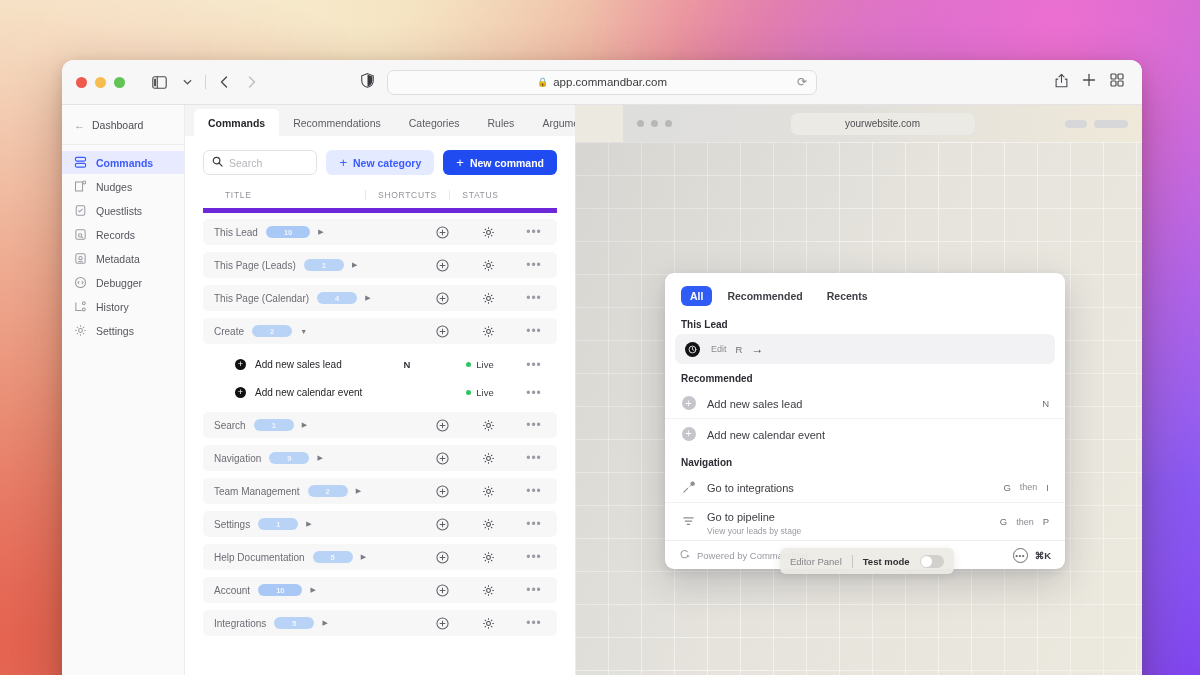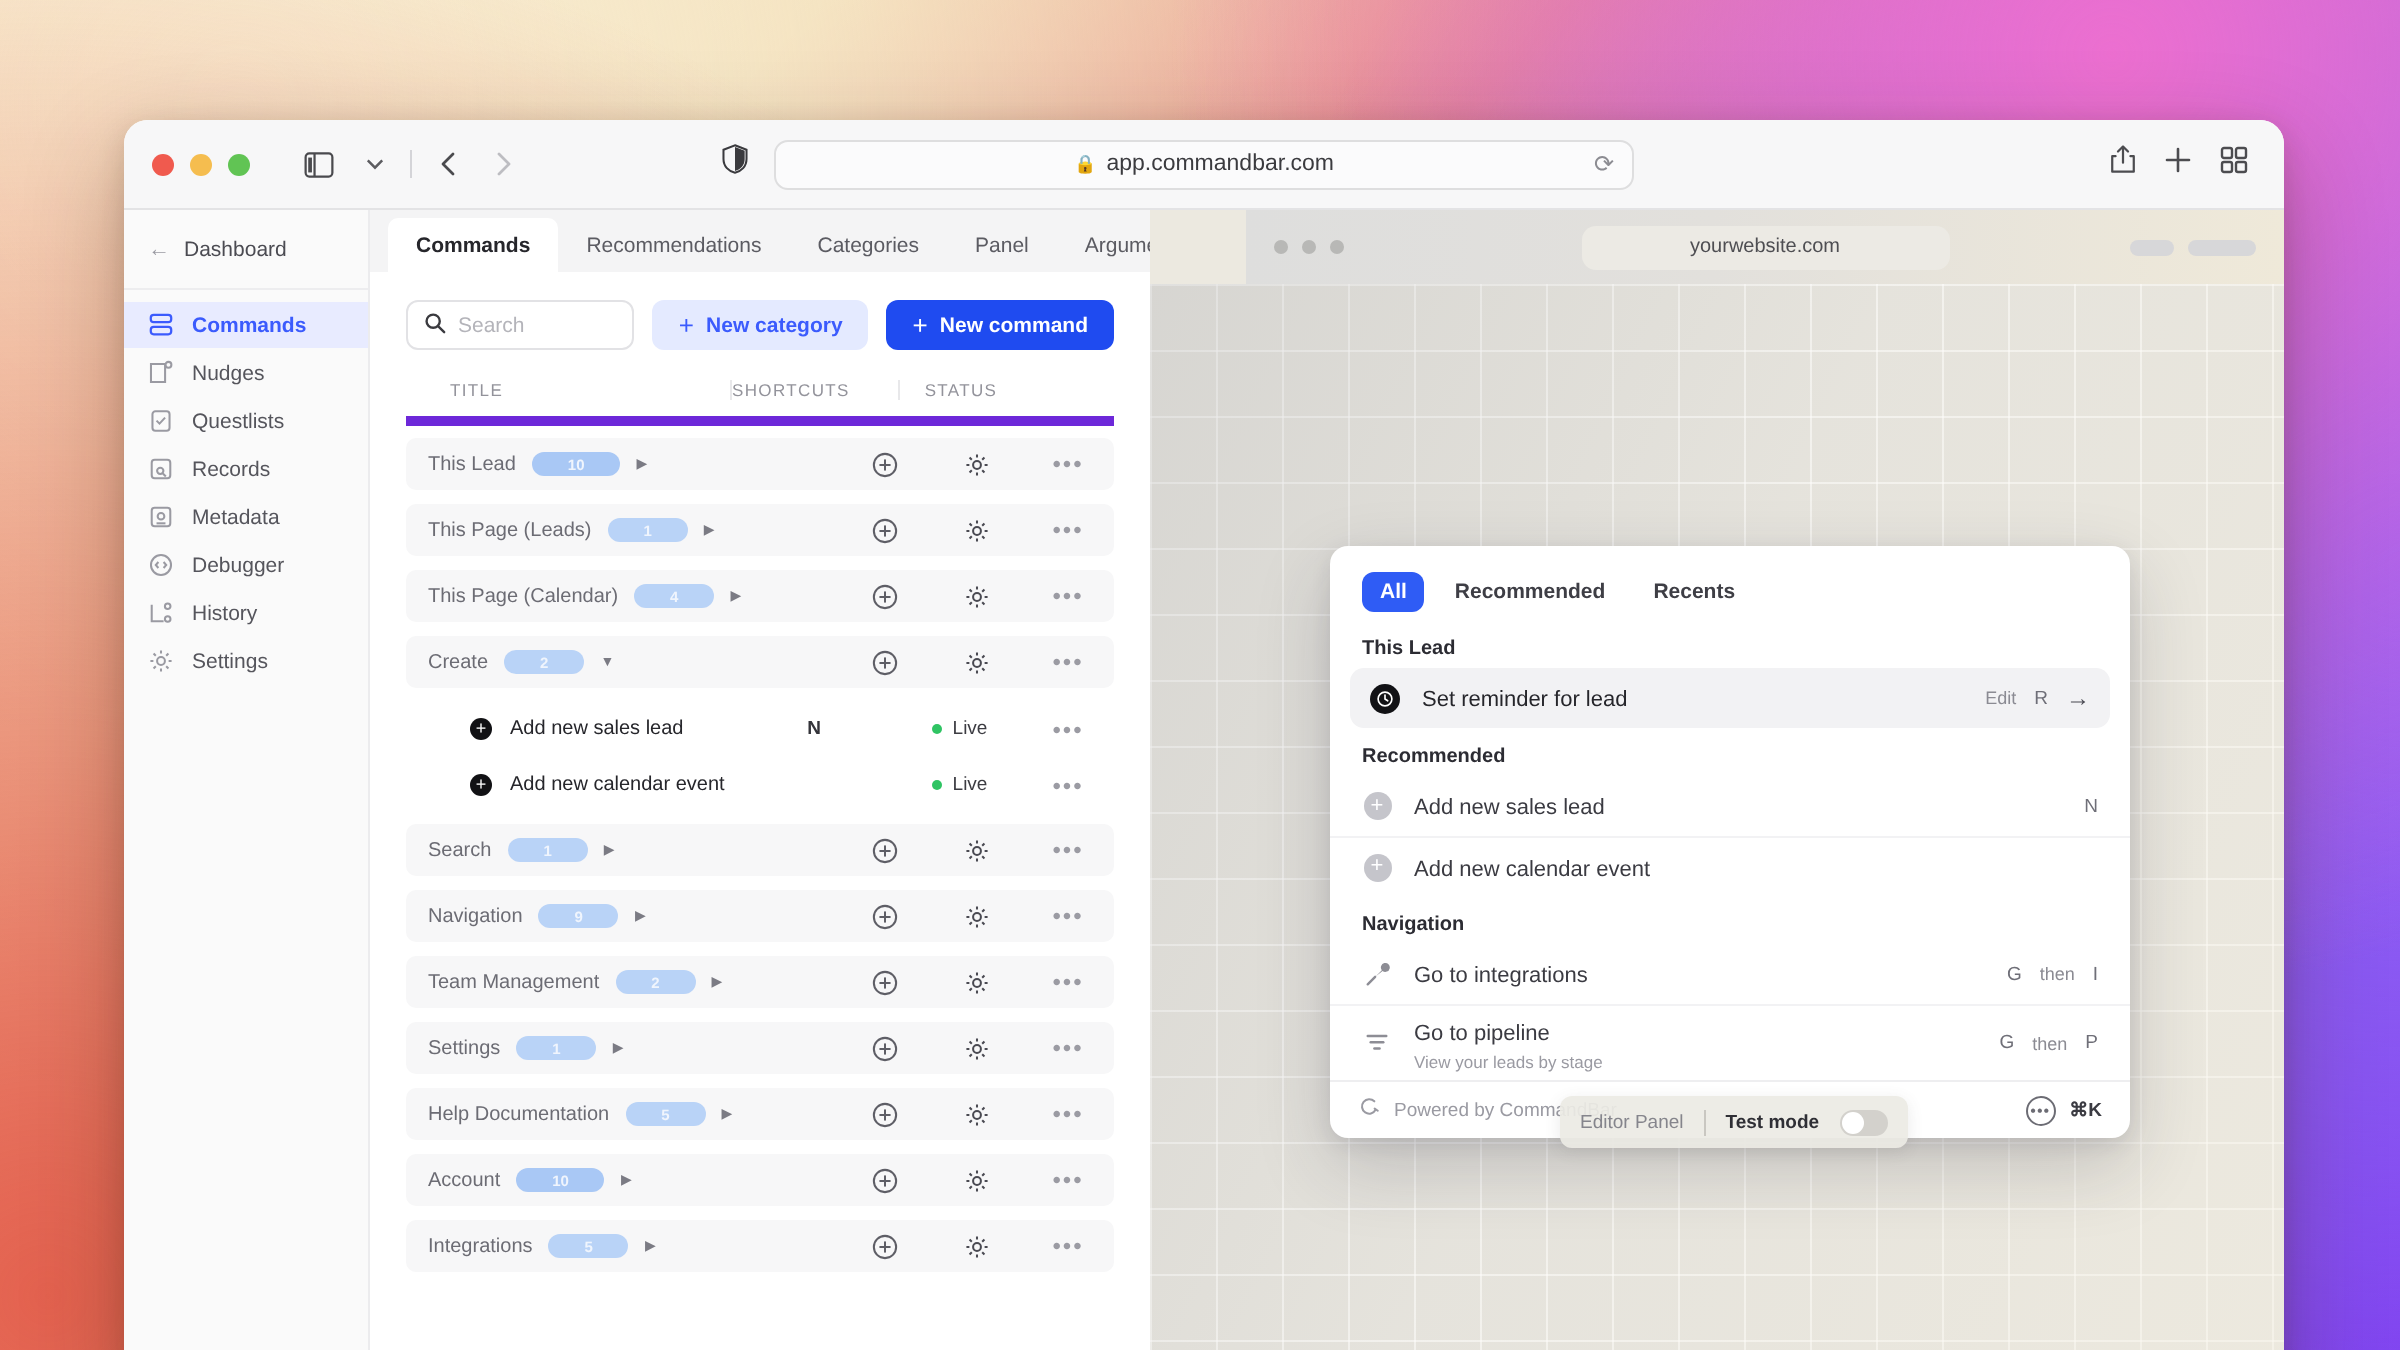--- a/index.html
+++ b/index.html
@@ -107,21 +107,21 @@
   .btn.secondary { background: #e4eaff; color: #3b5bfd; }
   .btn.primary { background: #1f4bf0; color: #fff; }
   .plus { font-size: 13px; font-weight: 400; line-height: 1; }
 
   .thead {
     display: flex; align-items: center;
     font-size: 8.5px; letter-spacing: .08em; color: #93939b;
     padding-bottom: 8px; border-bottom: 5px solid #6d28d9;
   }
   .th-title { flex: 1 1 auto; padding-left: 22px; }
-  .th-short { width: 84px; border-left: 1px solid #e8e8ea; }
+  .th-short { width: 84px; text-align: center; border-left: 1px solid #e8e8ea; }
   .th-status { width: 62px; text-align: center; border-left: 1px solid #e8e8ea; }
   .th-end { width: 46px; border-left: 1px solid #e8e8ea; }
 
   .rows { padding-top: 6px; }
   .grow {
     height: 26px; background: #f7f7f8; border-radius: 5px;
     display: flex; align-items: center; margin-bottom: 7px;
     padding: 0 0 0 11px;
   }
   .grow .name { font-size: 10px; color: #6c6c74; }
@@ -428,21 +428,21 @@
         <div class="tab active">
             <span>Commands</span>
           </div>
         <div class="tab">
             <span>Recommendations</span>
           </div>
         <div class="tab">
             <span>Categories</span>
           </div>
         <div class="tab">
-            <span>Panel</span>
+            <span>Rules</span>
           </div>
         <div class="tab">
             <span>Arguments</span>
           </div>
       </div>
 
       <div class="content">
         <div class="toolbar">
           <div class="searchbox">
             <span>
@@ -757,21 +757,20 @@
         <div class="pal-sec">This Lead</div>
         <div class="pal-item sel">
           <span class="pico">
             <span class="dark-circle">
               <svg viewBox="0 0 12 12" width="9" height="9" fill="none" stroke="#fff" stroke-width="1.1" stroke-linecap="round">
                   <circle cx="6" cy="6" r="4.6"></circle>
                   <path d="M6 3.4 V6 L7.8 7.2"></path>
                 </svg>
             </span>
           </span>
-          <span class="ptxt"><span class="plabel">Set reminder for lead</span></span>
           <span class="pal-keys">
             <span>Edit</span>
             <span class="k">R</span>
             <span class="arrow">→</span>
           </span>
         </div>
 
         <div class="pal-sec">Recommended</div>
         <div class="pal-item" style="border-top:none">
           <span class="pico">

